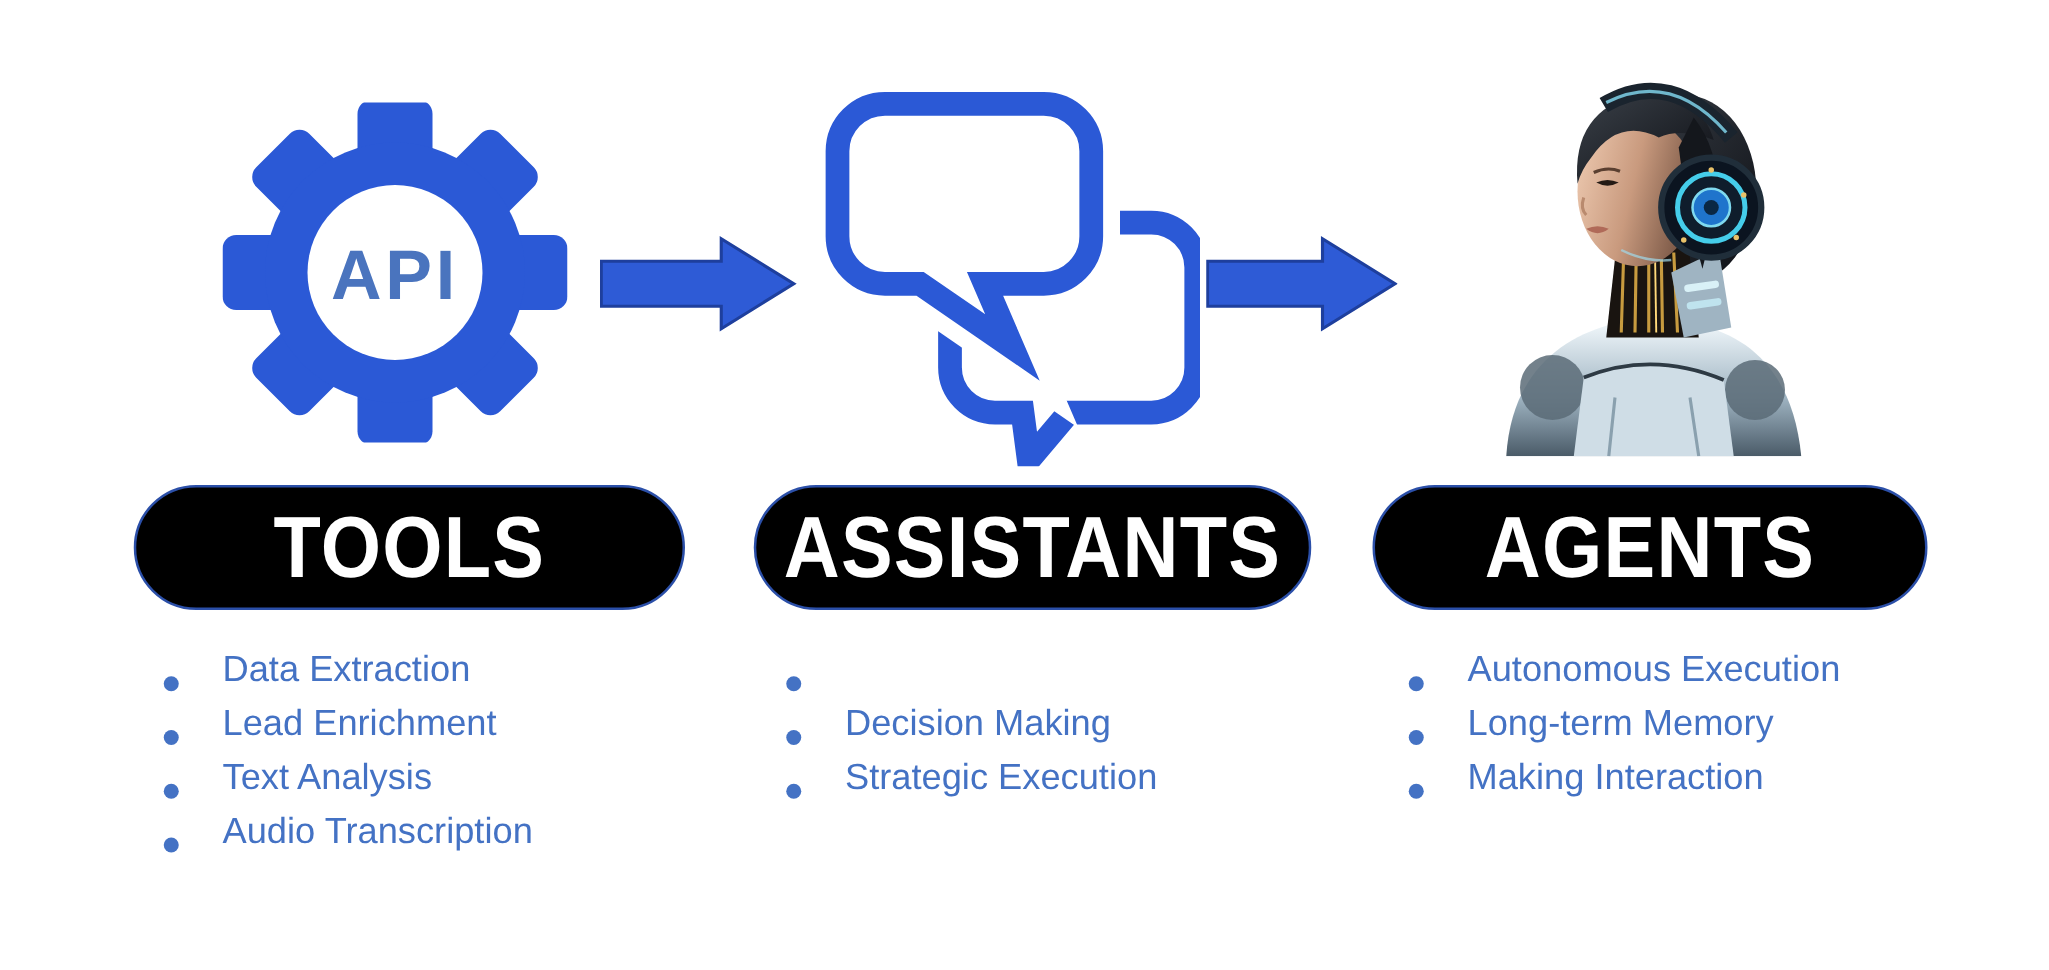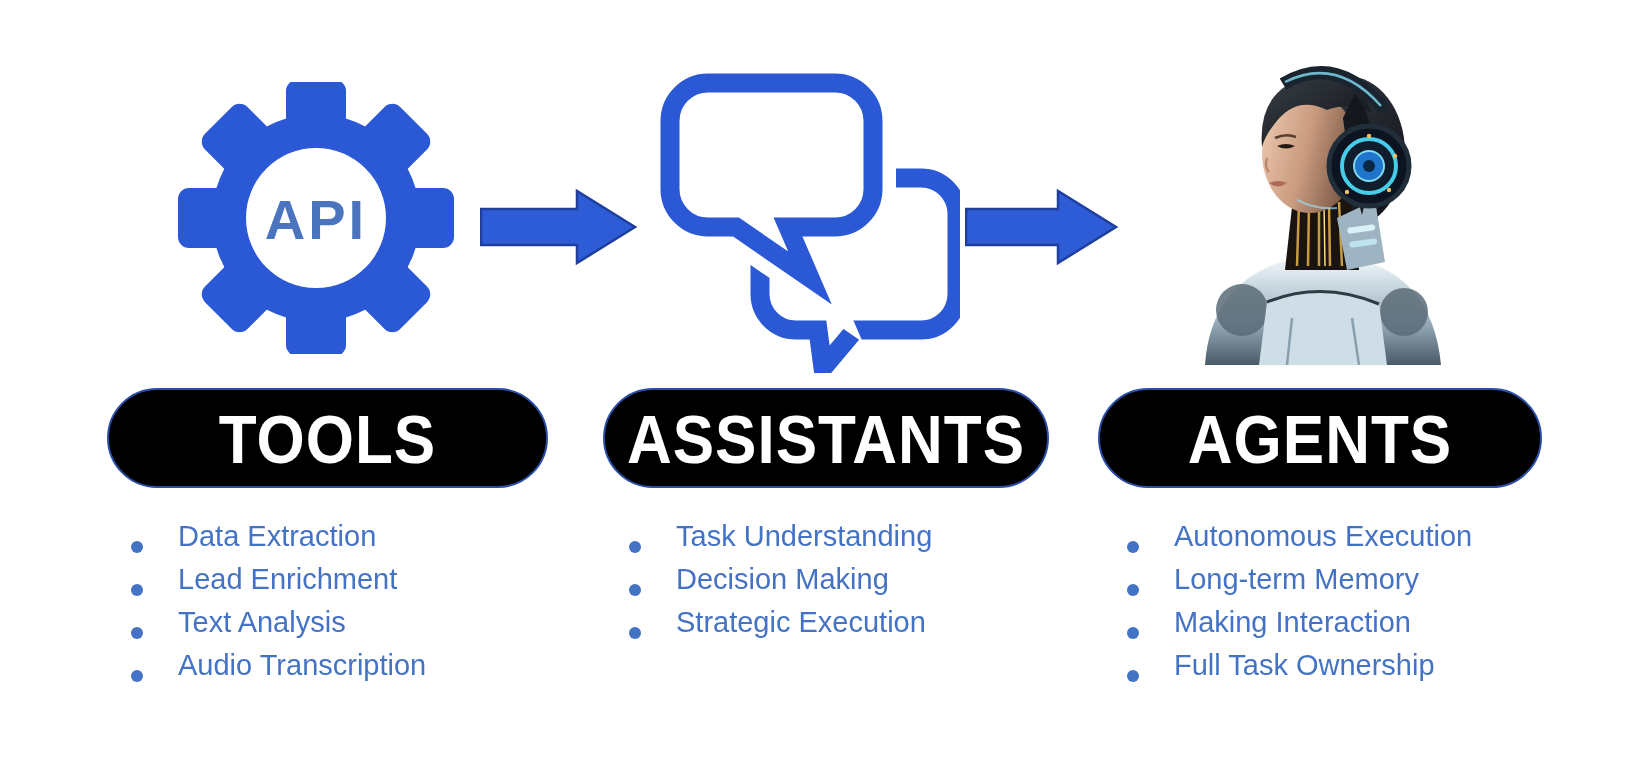--- a/index.html
+++ b/index.html
@@ -164,21 +164,20 @@
       </li>
     <li>
         <span class="dot"></span>
         <span class="itx">Audio Transcription</span>
       </li>
   </ul>
 
   <ul class="bullets" style="left:629px;">
     <li>
         <span class="dot"></span>
-        <span class="itx">Task Understanding</span>
       </li>
     <li>
         <span class="dot"></span>
         <span class="itx">Decision Making</span>
       </li>
     <li>
         <span class="dot"></span>
         <span class="itx">Strategic Execution</span>
       </li>
   </ul>
@@ -189,19 +188,15 @@
         <span class="itx">Autonomous Execution</span>
       </li>
     <li>
         <span class="dot"></span>
         <span class="itx">Long-term Memory</span>
       </li>
     <li>
         <span class="dot"></span>
         <span class="itx">Making Interaction</span>
       </li>
-    <li>
-        <span class="dot"></span>
-        <span class="itx">Full Task Ownership</span>
-      </li>
   </ul>
 
 </div>
 
 </body></html>

